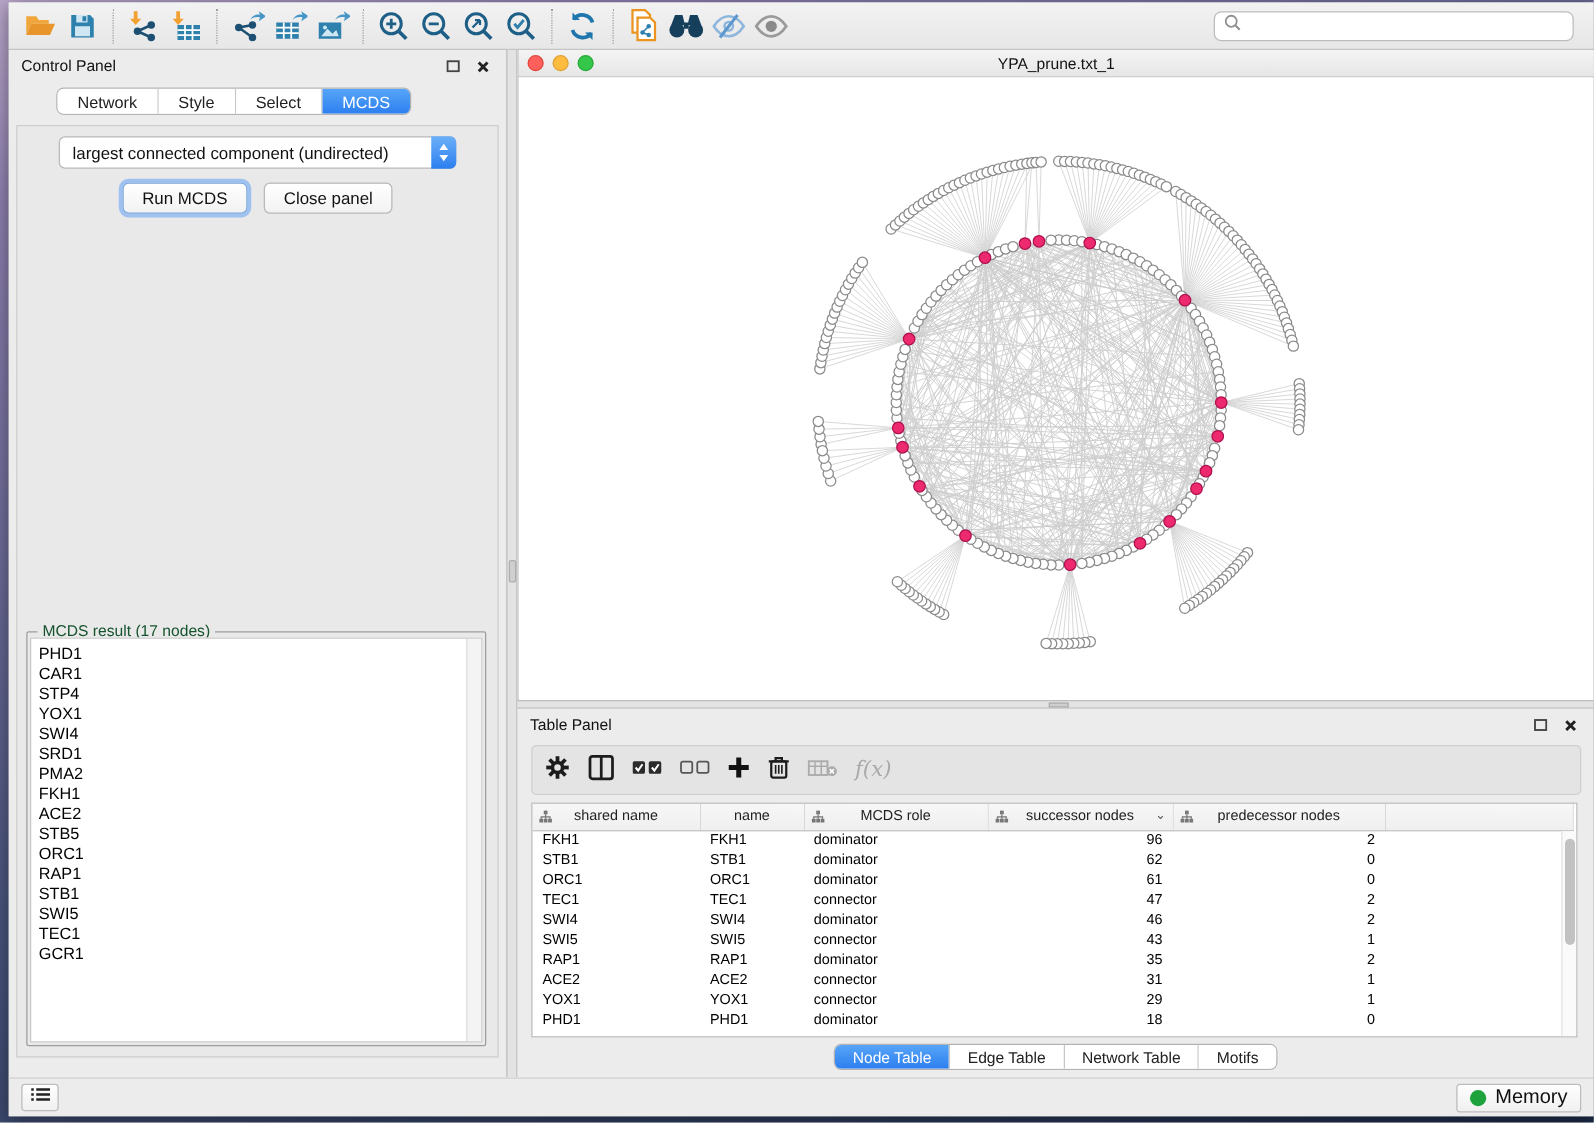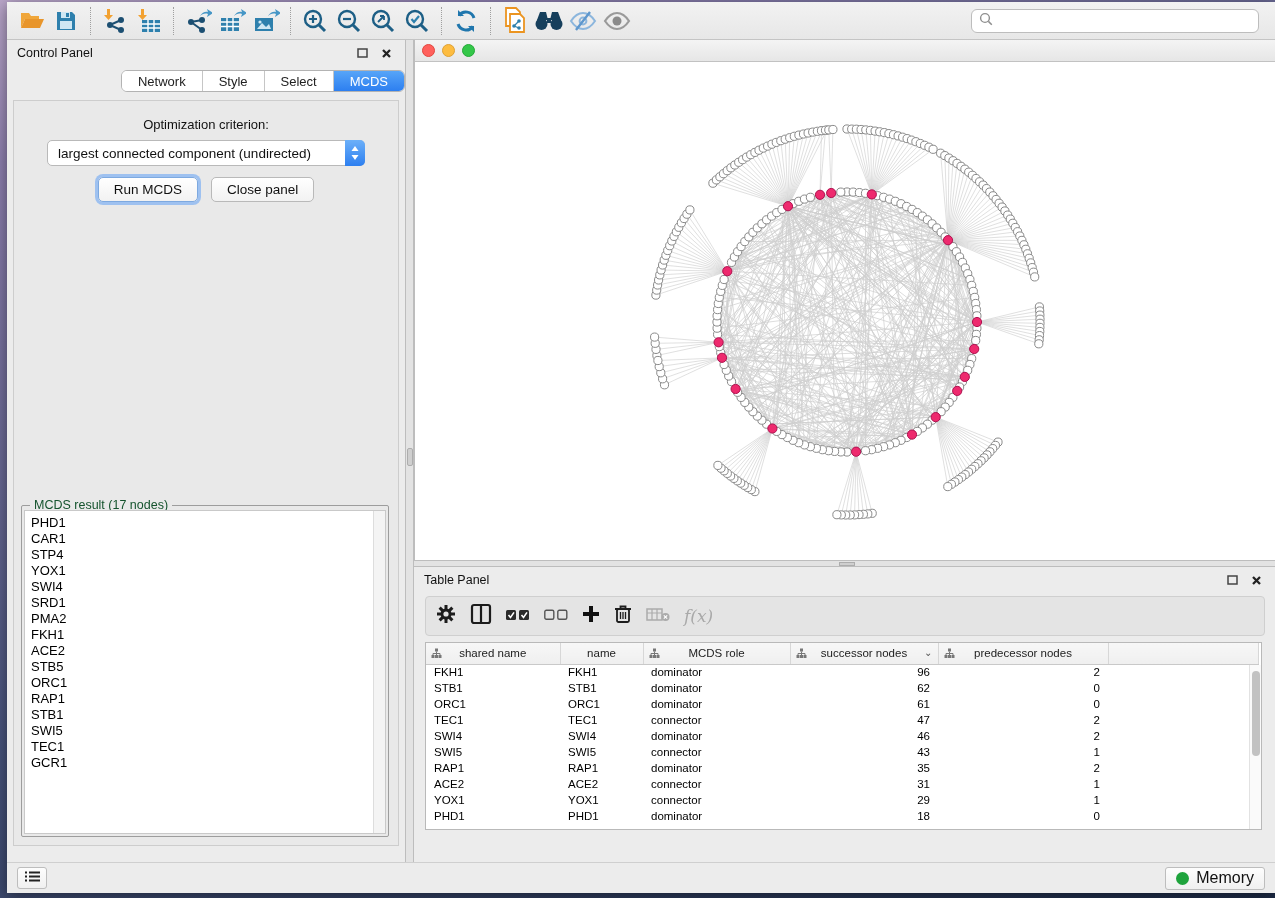--- a/index.html
+++ b/index.html
@@ -21,21 +21,21 @@
   .vsplit { position:absolute; left:398px; top:0; width:9px; height:822px; background:#e3e3e3; border-left:1px solid #bdbdbd; border-right:1px solid #bdbdbd; }
   .vsplit .handle { position:absolute; left:1px; top:408px; width:6px; height:18px; background:#cfcfcf; border:1px solid #adadad; border-radius:2px; }
   .right-area { position:absolute; left:407px; top:0; width:861px; height:822px; }
 
   
   .panel-header { height:26px; display:flex; align-items:center; padding:0 10px; font-size:12.5px; color:#111; }
   .panel-header .spacer { flex:1; }
   .phbtn { width:18px; height:16px; display:flex; align-items:center; justify-content:center; margin-left:6px; }
 
   
-  .cp-tabs { display:flex; justify-content:flex-end; margin:4px 0 6px 0; }
+  .cp-tabs { display:flex; justify-content:flex-start; margin:4px 0 6px 0;padding-left:38px; }
   .seg { display:flex; border:1px solid #b3b3b3; border-radius:6px; overflow:hidden; background:#fff; height:22px; }
   .seg .segbtn { font-size:13px; color:#222; padding:0 16px; display:flex; align-items:center; border-right:1px solid #c6c6c6; background:#fff; }
   .seg .segbtn:last-child { border-right:none; }
   .seg .segbtn.active { background:linear-gradient(#57a5f8,#2d7ff0); color:#fff; }
   .cp-content { position:absolute; left:6px; right:6px; top:60px; bottom:16px; background:#e9e9e9; border:1px solid #cdcdcd; }
   .opt-label { text-align:center; font-size:13px; margin-top:16px; color:#111; }
   .dropdown { margin:8px auto 0 auto; width:318px; height:26px; background:#fff; border:1px solid #b9b9b9; border-radius:5px; display:flex; align-items:center; position:relative; }
   .dropdown .dd-text { flex:1; font-size:13.5px; padding-left:10px; color:#111; white-space:nowrap; }
   .dropdown .dd-step { width:20px; height:26px; margin:-1px -1px -1px 0; border-radius:0 5px 5px 0; background:linear-gradient(#6cb0f9,#2d7ff0); display:flex; flex-direction:column; align-items:center; justify-content:center; gap:2px; }
   .btn-row { display:flex; justify-content:center; gap:13px; margin-top:11px; }
@@ -278,21 +278,20 @@
       </div>
       <div class="cp-tabs">
           <div class="seg" id="cp-tabbar">
             <div class="segbtn">Network</div>
             <div class="segbtn">Style</div>
             <div class="segbtn">Select</div>
             <div class="segbtn active">MCDS</div>
           </div>
         </div>
       <div class="cp-content">
-        <div class="opt-label">Optimization criterion:</div>
         <div class="dropdown">
           <span class="dd-text">largest connected component (undirected)</span>
           <span class="dd-step">
               <svg width="10" height="16" viewBox="0 0 10 16">
                 <path d="M5 1L8.5 6h-7z" fill="#fff"></path>
                 <path d="M5 15L1.5 10h7z" fill="#fff"></path>
               </svg>
             </span>
         </div>
         <div class="btn-row">
@@ -327,20 +326,21 @@
     </div>
 
     <div class="vsplit">
         <div class="handle"></div>
       </div>
 
     <div class="right-area">
 
       <div class="network-panel">
         <div class="net-titlebar">
+          <span class="net-title">YPA_prune.txt_1</span>
           <span class="tl red"></span>
           <span class="tl yellow"></span>
           <span class="tl green"></span>
         </div>
         <div class="net-canvas">
           <svg id="netsvg" width="859" height="497" viewBox="0 0 859 497">
               <g stroke="#9d9d9d" stroke-width="0.7" opacity="0.5">
                 <line x1="373.0" y1="144.2" x2="416.2" y2="131.0"></line>
                 <line x1="373.0" y1="144.2" x2="312.3" y2="209.2"></line>
                 <line x1="373.0" y1="144.2" x2="562.0" y2="260.0"></line>
@@ -1403,20 +1403,28 @@
                   <td class="num">18</td>
                   <td class="num">0</td>
                   <td></td>
                 </tr>
               </tbody>
           </table>
           <div class="tbl-vscroll">
               <div class="thumb"></div>
             </div>
         </div>
+        <div class="tp-tabs">
+            <div class="seg" id="tp-tabbar">
+              <div class="segbtn active">Node Table</div>
+              <div class="segbtn">Edge Table</div>
+              <div class="segbtn">Network Table</div>
+              <div class="segbtn">Motifs</div>
+            </div>
+          </div>
       </div>
     </div>
   </div>
 
   <div class="statusbar">
     <div class="sbtn">
         <span><svg width="16" height="13" viewBox="0 0 16 13">
             <g stroke="#222" stroke-width="2">
               <path d="M1 2.5h2M5 2.5h11M1 6.5h2M5 6.5h11M1 10.5h2M5 10.5h11"></path>
             </g>

